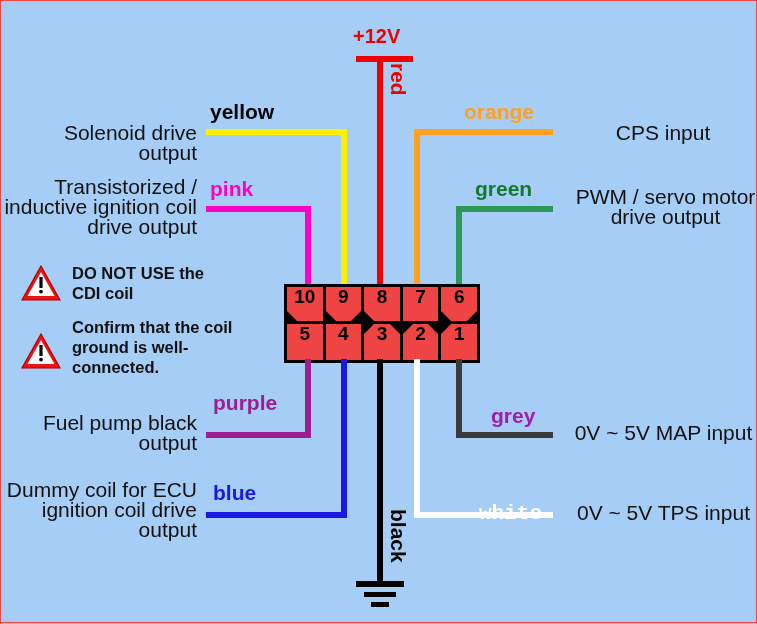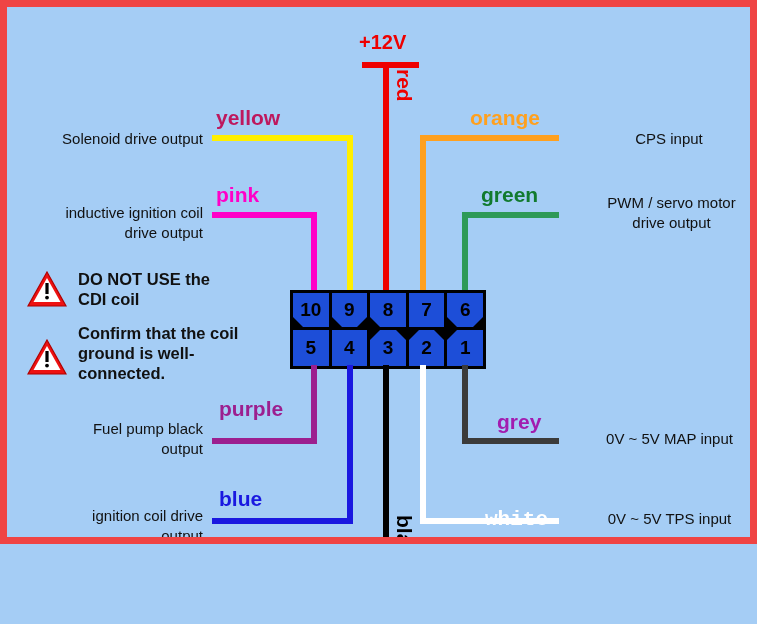--- a/index.html
+++ b/index.html
@@ -4,43 +4,43 @@
 <style>
   html,body{margin:0;padding:0;}
   body{
     width:757px;height:624px;
     background:#a5cdf5;
     font-family:"Liberation Sans", sans-serif;
     overflow:hidden;
   }
   #stage{
     position:relative;
-    width:757px;height:544px;
+    width:757px;height:623px;
     background:#a5cdf5;
     box-sizing:border-box;
-    border:7px solid #ef4444;
+    border:1px solid #ef4444;
     overflow:hidden;
   }
   .wire{position:absolute;}
-  .lbl{position:absolute;color:#111;font-size:15px;line-height:20px;}
+  .lbl{position:absolute;color:#111;font-size:21px;line-height:20px;}
   .lbl.r{text-align:right;}
   .lbl.l{text-align:center;}
   .cname{position:absolute;font-weight:bold;font-size:21px;line-height:22px;}
   .vtext{position:absolute;font-weight:bold;font-size:21px;
     writing-mode:vertical-rl;text-orientation:mixed;letter-spacing:0px;}
   .warn{position:absolute;display:flex;align-items:flex-start;gap:11px;}
   .warn .wtxt{font-weight:bold;font-size:16.5px;line-height:20px;color:#111;}
   .tri{flex:0 0 auto;margin-top:2px;}
   
   #conn{position:absolute;left:283px;top:283px;width:196px;height:79px;
         border:3px solid #000;box-sizing:border-box;background:#fff;}
   .crow{display:flex;height:50%;box-sizing:border-box;}
   .crow.top{border-bottom:3px solid #000;}
-  .cell{flex:1 1 0;position:relative;display:flex;align-items:center;justify-content:center;
-        border-right:3px solid #000;box-sizing:border-box;background:#1d4ed8;}
+  .cell{flex:1 1 0;position:relative;display:flex;align-items:flex-start;justify-content:center;
+        border-right:3px solid #000;box-sizing:border-box;background:#ef4444;}
   .cell:last-child{border-right:none;}
   .cell span{font-weight:bold;font-size:19px;color:#000;line-height:1;}
   .notch{position:absolute;width:0;height:0;}
   .nl{left:0;bottom:0;border-left:10px solid #000;border-top:10px solid transparent;}
   .nr{right:0;bottom:0;border-right:10px solid #000;border-top:10px solid transparent;}
   .nlt{left:0;top:0;border-left:10px solid #000;border-bottom:10px solid transparent;}
   .nrt{right:0;top:0;border-right:10px solid #000;border-bottom:10px solid transparent;}
   .gnd{position:absolute;background:#000;}
 </style>
 </head>
@@ -48,26 +48,27 @@
 
 <div id="stage">
 
   <div class="cname" style="left:352px;top:24px;color:#ee0000;font-size:20px;">+12V</div>
   <div class="wire" style="left:355px;top:55px;width:57px;height:6px;background:#ee0000;"></div>
   <div class="wire" style="left:376px;top:55px;width:6px;height:232px;background:#ee0000;"></div>
   <div class="vtext" style="left:385px;top:62px;color:#ee0000;">red</div>
 
   <div class="wire" style="left:205px;top:128px;width:141px;height:6px;background:#ffef00;"></div>
   <div class="wire" style="left:340px;top:128px;width:6px;height:159px;background:#ffef00;"></div>
-  <div class="cname" style="left:209px;top:100px;color:#be185d;">yellow</div>
+  <div class="cname" style="left:209px;top:100px;color:#000000;">yellow</div>
   <div class="lbl r" style="left:0px;top:122px;width:196px;">Solenoid drive output</div>
 
   <div class="wire" style="left:205px;top:205px;width:105px;height:6px;background:#ff00c8;"></div>
   <div class="wire" style="left:304px;top:205px;width:6px;height:82px;background:#ff00c8;"></div>
   <div class="cname" style="left:209px;top:177px;color:#ff00c8;">pink</div>
+  <div class="lbl r" style="left:0px;top:176px;width:196px;">Transistorized /</div>
   <div class="lbl r" style="left:0px;top:196px;width:196px;">inductive ignition coil</div>
   <div class="lbl r" style="left:0px;top:216px;width:196px;">drive output</div>
 
   <div class="warn" style="left:20px;top:262px;width:245px;">
     <span class="tri">
       <svg width="40" height="36" viewBox="0 0 40 36">
         <polygon points="20,1 39,35 1,35" fill="#ee1111" stroke="#b00000" stroke-width="1.2"></polygon>
         <polygon points="20,7 33.5,31 6.5,31" fill="#ffffff"></polygon>
         <rect x="18.4" y="12" width="3.2" height="11" fill="#000"></rect>
         <circle cx="20" cy="26.6" r="1.9" fill="#000"></circle>
@@ -156,20 +157,21 @@
 
   <div class="wire" style="left:304px;top:358px;width:6px;height:79px;background:#9c1f8f;"></div>
   <div class="wire" style="left:205px;top:431px;width:105px;height:6px;background:#9c1f8f;"></div>
   <div class="cname" style="left:212px;top:391px;color:#9c1f8f;">purple</div>
   <div class="lbl r" style="left:0px;top:412px;width:196px;">Fuel pump black</div>
   <div class="lbl r" style="left:0px;top:432px;width:196px;">output</div>
 
   <div class="wire" style="left:340px;top:358px;width:6px;height:159px;background:#1a18e0;"></div>
   <div class="wire" style="left:205px;top:511px;width:141px;height:6px;background:#1a18e0;"></div>
   <div class="cname" style="left:212px;top:481px;color:#1a18e0;">blue</div>
+  <div class="lbl r" style="left:0px;top:479px;width:196px;">Dummy coil for ECU</div>
   <div class="lbl r" style="left:0px;top:499px;width:196px;">ignition coil drive</div>
   <div class="lbl r" style="left:0px;top:519px;width:196px;">output</div>
 
   <div class="wire" style="left:376px;top:358px;width:6px;height:225px;background:#000;"></div>
   <div class="vtext" style="left:385px;top:508px;color:#000;">black</div>
   <div class="gnd" style="left:355px;top:580px;width:48px;height:6px;"></div>
   <div class="gnd" style="left:363px;top:591px;width:32px;height:5px;"></div>
   <div class="gnd" style="left:370px;top:601px;width:18px;height:5px;"></div>
 
   <div class="wire" style="left:455px;top:358px;width:6px;height:79px;background:#3b3b3b;"></div>

